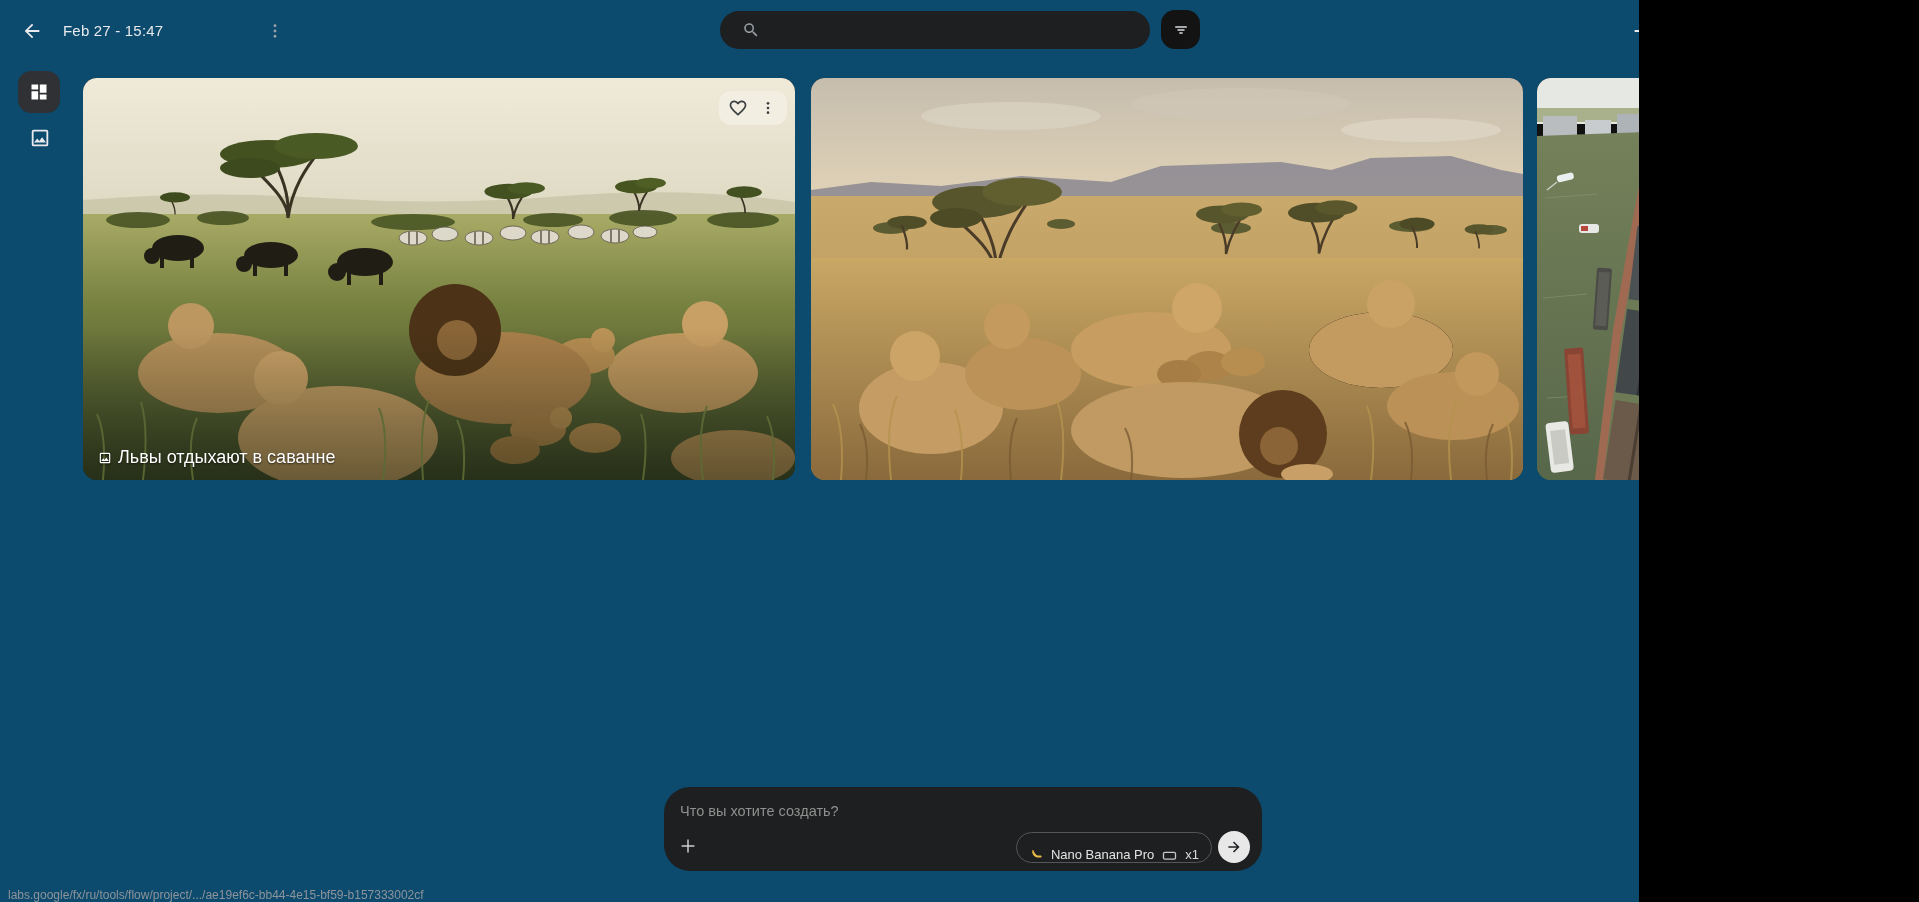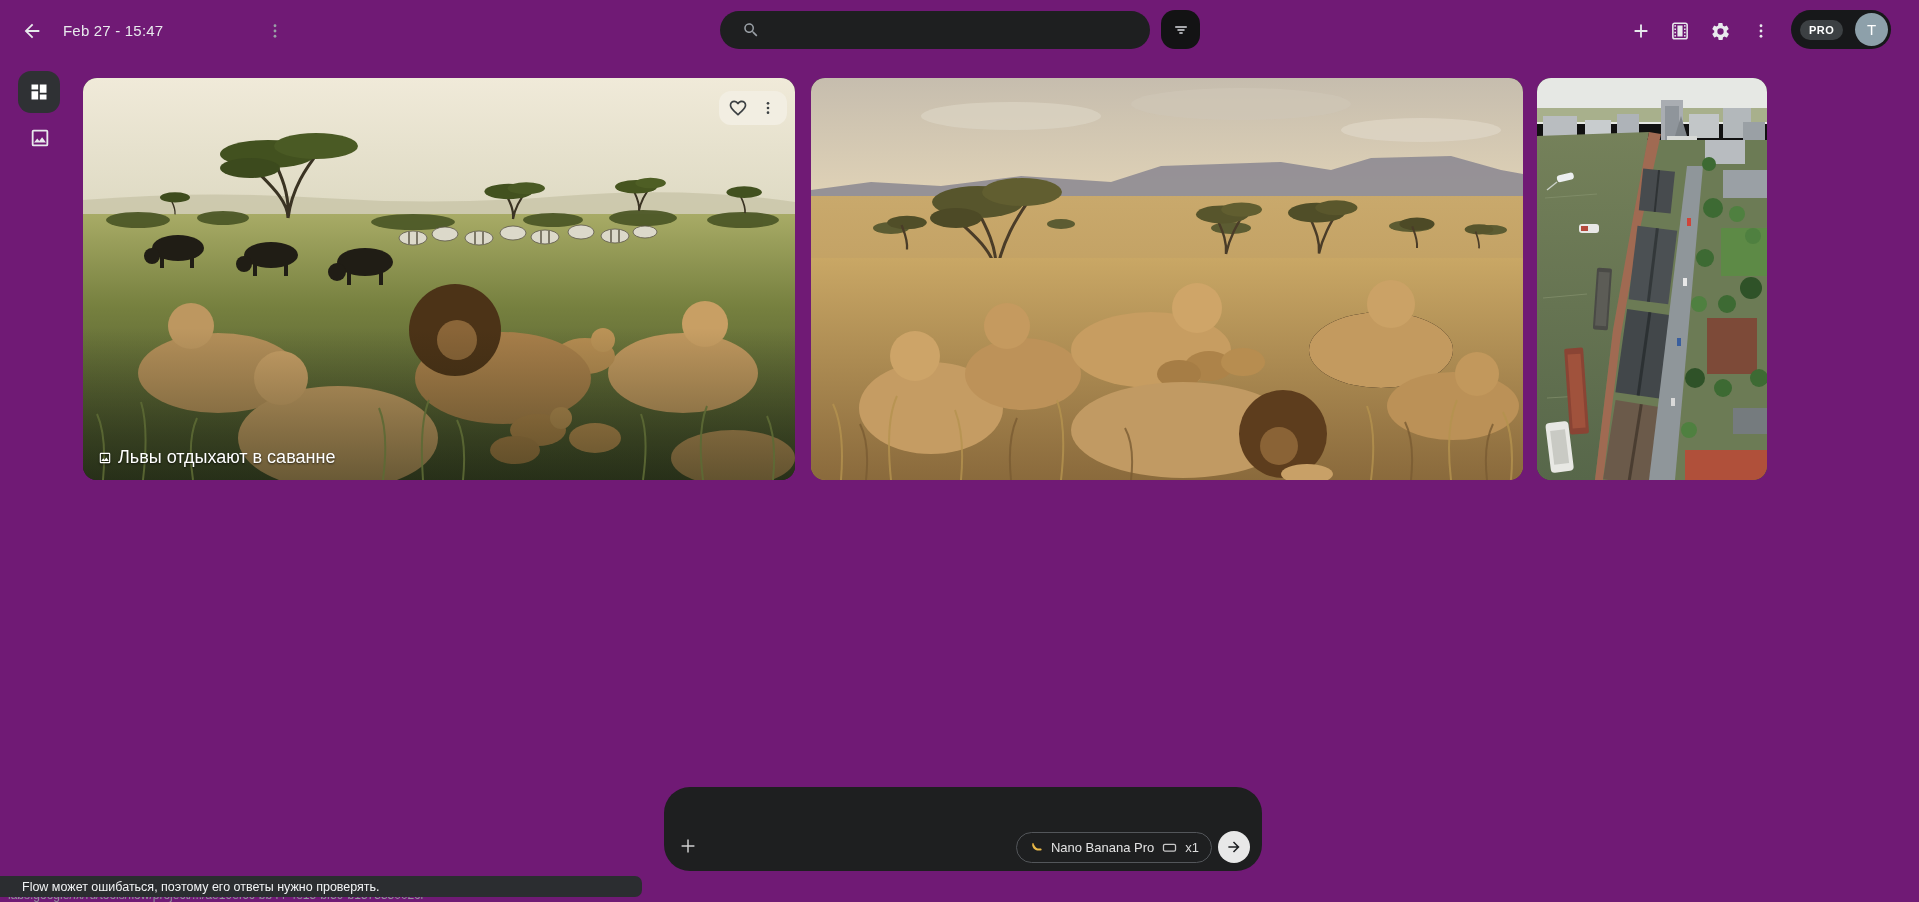--- a/index.html
+++ b/index.html
@@ -1,18 +1,18 @@
 <!DOCTYPE html>
 <html><head>
 <meta charset="utf-8">
 <style>
   * { margin:0; padding:0; box-sizing:border-box; }
   html,body { background:#000; }
   body { font-family:"Liberation Sans","DejaVu Sans",sans-serif; }
-  .screen { position:relative; width:1919px; height:902px; background:#701a75; overflow:hidden; }
+  .screen { position:relative; width:1639px; height:902px; background:#0c4a6e; overflow:hidden; }
 
   
   .iconbtn { position:absolute; display:flex; align-items:center; justify-content:center;
              width:32px; height:32px; border-radius:50%; cursor:pointer; background:transparent; }
   .iconbtn svg { display:block; }
   .back-btn   { left:16px; top:15px; }
   .page-title { position:absolute; left:63px; top:22px; font-size:15px; font-weight:500; color:#e8eaed; letter-spacing:.2px; }
   .title-menu { left:259px; top:15px; }
 
   .searchbar { position:absolute; left:720px; top:11px; width:430px; height:38px;
@@ -56,21 +56,21 @@
              color:#fff; font-size:18px; text-shadow:0 1px 2px rgba(0,0,0,.65); }
   .caption svg { flex:0 0 auto; filter:drop-shadow(0 1px 1px rgba(0,0,0,.6)); }
 
   
   .prompt { position:absolute; left:664px; top:787px; width:598px; height:84px;
             background:#1e1f20; border-radius:26px; }
   .prompt-input { position:absolute; left:16px; top:12px; right:16px; height:24px; color:#8e918f;
                   font-size:14.5px; line-height:24px; cursor:text; }
   .attach-btn { left:10px; top:45px; width:28px; height:28px; }
   .model-chip { position:absolute; right:50px; bottom:8px; height:31px; border:1px solid #53565a;
-                border-radius:16px; display:flex; align-items:center; gap:7px; padding:14px 12px;
+                border-radius:16px; display:flex; gap:7px; padding:14px 12px;
                 color:#e3e3e3; font-size:13px; cursor:pointer; white-space:nowrap; }
   .model-chip .count { color:#dcdcdc; }
   .send-btn { position:absolute; right:12px; bottom:8px; width:32px; height:32px; border-radius:50%;
               background:#e8e8e8; display:flex; align-items:center; justify-content:center; cursor:pointer; }
 
   
   .status-url { position:absolute; left:8px; bottom:0px; font-size:12px; color:#8f949a; z-index:4; }
   .disclaimer { position:absolute; left:0; bottom:5px; width:642px; height:21px; background:#2b2d30;
                 border-radius:0 7px 7px 0; display:flex; align-items:center; padding-left:22px;
                 color:#f1f3f4; font-size:12.5px; z-index:5; }
@@ -519,20 +519,21 @@
           </g>
         <g transform="rotate(-7 22 368)">
             <rect x="11" y="344" width="23" height="50" rx="4" fill="#e8e8e4"></rect>
             <rect x="15" y="352" width="15" height="34" fill="#c9cac4"></rect>
           </g>
       </g>
     </svg>
   </div>
 
   <div class="prompt">
+    <div class="prompt-input">Что вы хотите создать?</div>
     <div class="iconbtn attach-btn">
       <svg width="22" height="22" viewBox="0 0 24 24">
         <path d="M11.2 5h1.6v6.2H19v1.6h-6.2V19h-1.6v-6.2H5v-1.6h6.2z" fill="#cfcfcf"></path>
       </svg>
     </div>
     <div class="model-chip">
       <svg width="15" height="15" viewBox="0 0 24 24">
         <path d="M5 5c-.5 6.5 3.5 11.5 10.5 11.8 2.2.1 4-.4 5-1l-1.2-2.4c-4.6 1.4-9.4-1-11.4-6.4L7.2 4.6 5 5z" fill="#e9b949"></path>
         <path d="M5 5l2.2-.4.6 1.8-2.4.6z" fill="#8a6320"></path>
       </svg>
@@ -543,17 +544,14 @@
       <span class="count">x1</span>
     </div>
     <div class="send-btn">
       <svg width="18" height="18" viewBox="0 0 24 24">
         <path d="M12 4.6 10.6 6l4.9 5H4.5v2h11l-4.9 5L12 19.4 19.4 12z" fill="#1f2023"></path>
       </svg>
     </div>
   </div>
 
   <div class="status-url">labs.google/fx/ru/tools/flow/project/.../ae19ef6c-bb44-4e15-bf59-b157333002cf</div>
-  <div class="disclaimer">
-    <span>Flow может ошибаться, поэтому его ответы нужно проверять.</span>
-  </div>
 
 </div>
 
 </body></html>

